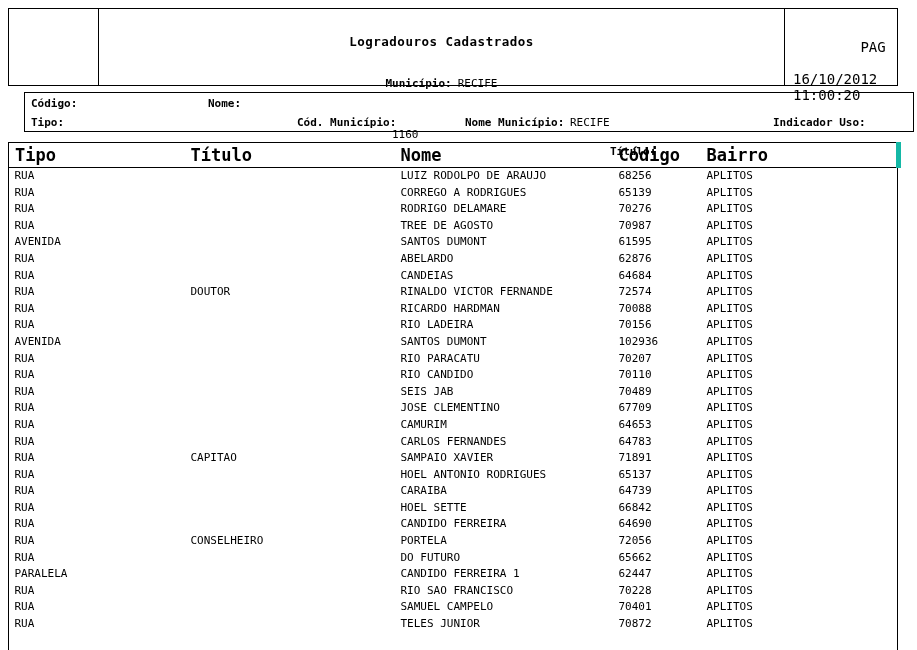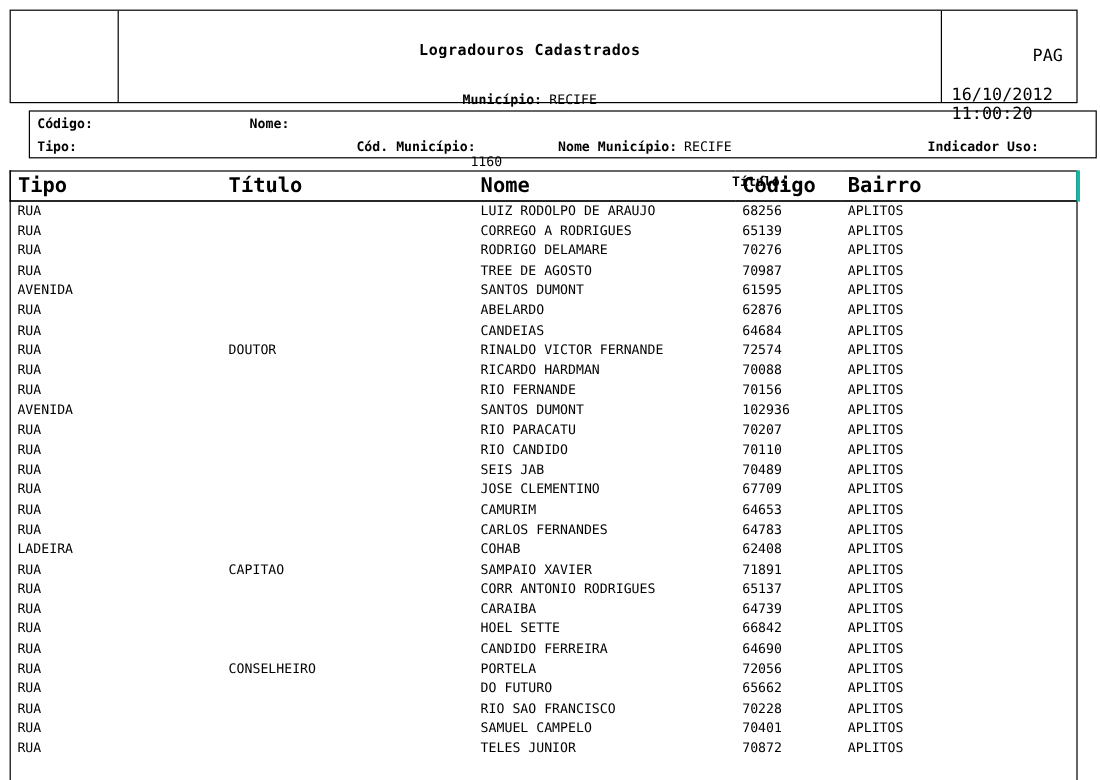--- a/index.html
+++ b/index.html
@@ -122,21 +122,21 @@
     text-align: left;
     font-weight: bold;
     padding: 2px 0 2px 6px;
     height: 15px;
     font-size: 17px;
   }
   table.grid thead th.first {
     border-left: 1px solid #000;
   }
   table.grid thead th.last {
-    border-right: 3px solid #14b8a6;
+    border-right: 5px solid #14b8a6;
   }
   table.grid tbody td {
     padding: 1px 0 1px 6px;
     height: 14.6px;
     line-height: 14.6px;
     border: none;
     vertical-align: top;
     white-space: nowrap;
     overflow: hidden;
   }
@@ -287,21 +287,21 @@
           <tr>
             <td>RUA</td>
             <td></td>
             <td>RICARDO HARDMAN</td>
             <td>70088</td>
             <td>APLITOS</td>
           </tr>
           <tr>
             <td>RUA</td>
             <td></td>
-            <td>RIO FERNANDE</td>
+            <td>RIO LADEIRA</td>
             <td>70156</td>
             <td>APLITOS</td>
           </tr>
           <tr>
             <td>AVENIDA</td>
             <td></td>
             <td>SANTOS DUMONT</td>
             <td>102936</td>
             <td>APLITOS</td>
           </tr>
@@ -338,40 +338,33 @@
             <td></td>
             <td>CAMURIM</td>
             <td>64653</td>
             <td>APLITOS</td>
           </tr>
           <tr>
             <td>RUA</td>
             <td></td>
             <td>CARLOS FERNANDES</td>
             <td>64783</td>
-            <td>APLITOS</td>
-          </tr>
-          <tr>
-            <td>LADEIRA</td>
-            <td></td>
-            <td>COHAB</td>
-            <td>62408</td>
             <td>APLITOS</td>
           </tr>
           <tr>
             <td>RUA</td>
             <td>CAPITAO</td>
             <td>SAMPAIO XAVIER</td>
             <td>71891</td>
             <td>APLITOS</td>
           </tr>
           <tr>
             <td>RUA</td>
             <td></td>
-            <td>CORR ANTONIO RODRIGUES</td>
+            <td>HOEL ANTONIO RODRIGUES</td>
             <td>65137</td>
             <td>APLITOS</td>
           </tr>
           <tr>
             <td>RUA</td>
             <td></td>
             <td>CARAIBA</td>
             <td>64739</td>
             <td>APLITOS</td>
           </tr>
@@ -397,20 +390,27 @@
             <td>APLITOS</td>
           </tr>
           <tr>
             <td>RUA</td>
             <td></td>
             <td>DO FUTURO</td>
             <td>65662</td>
             <td>APLITOS</td>
           </tr>
           <tr>
+            <td>PARALELA</td>
+            <td></td>
+            <td>CANDIDO FERREIRA 1</td>
+            <td>62447</td>
+            <td>APLITOS</td>
+          </tr>
+          <tr>
             <td>RUA</td>
             <td></td>
             <td>RIO SAO FRANCISCO</td>
             <td>70228</td>
             <td>APLITOS</td>
           </tr>
           <tr>
             <td>RUA</td>
             <td></td>
             <td>SAMUEL CAMPELO</td>

